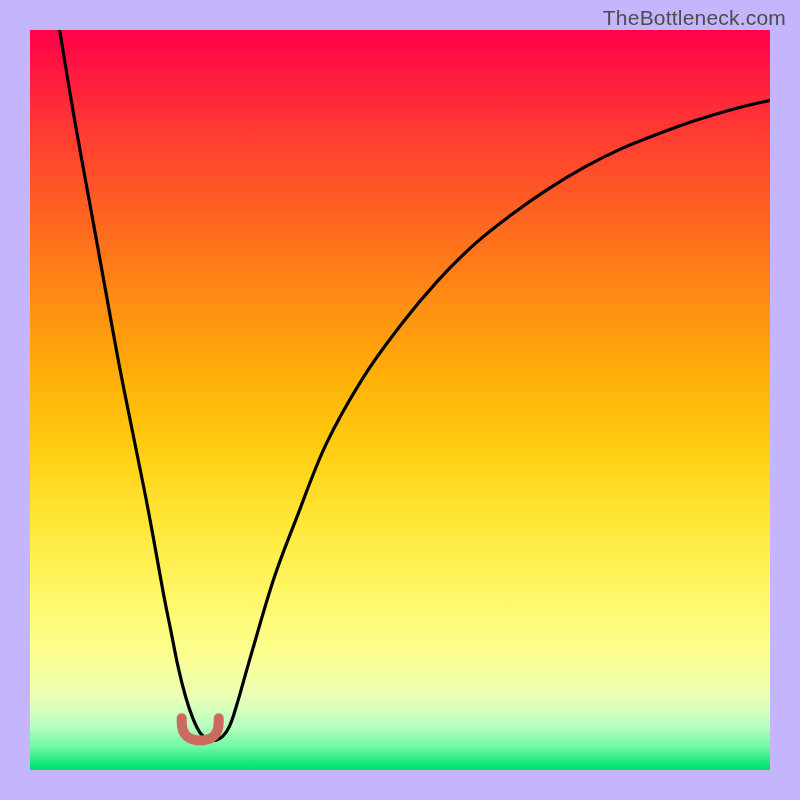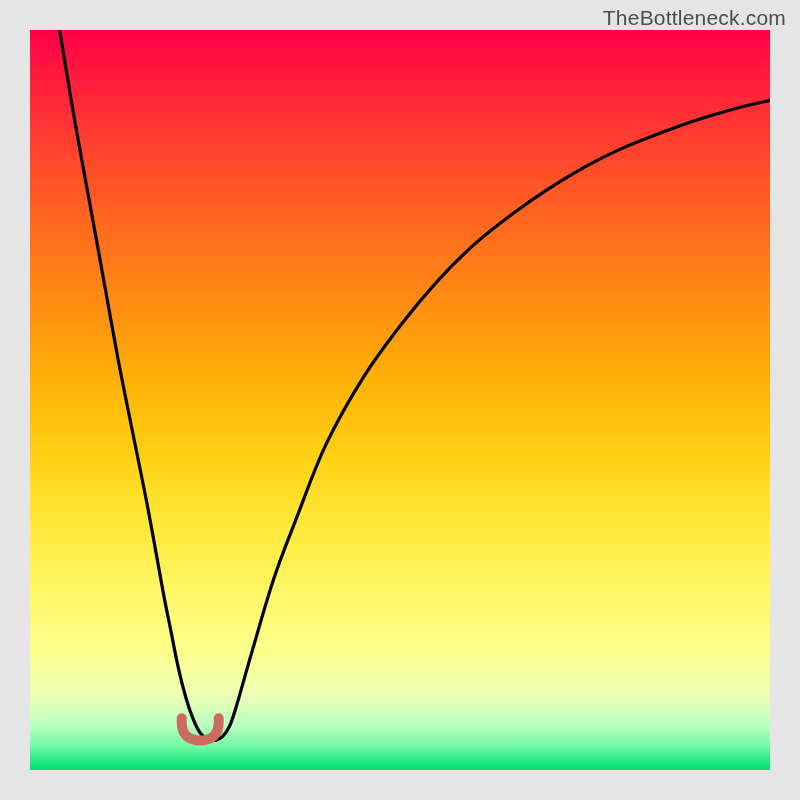--- a/index.html
+++ b/index.html
@@ -7,21 +7,21 @@
     padding: 0;
     width: 800px;
     height: 800px;
     overflow: hidden;
     background: #000;
     font-family: Arial, Helvetica, sans-serif;
   }
   .frame {
     position: absolute;
     inset: 0;
-    background: #e5e5e5;
+    background: #c4b5fd;
   }
   .plot {
     position: absolute;
     left: 30px;
     top: 30px;
     width: 740px;
     height: 740px;
     overflow: hidden;
   }
   .gradient {

